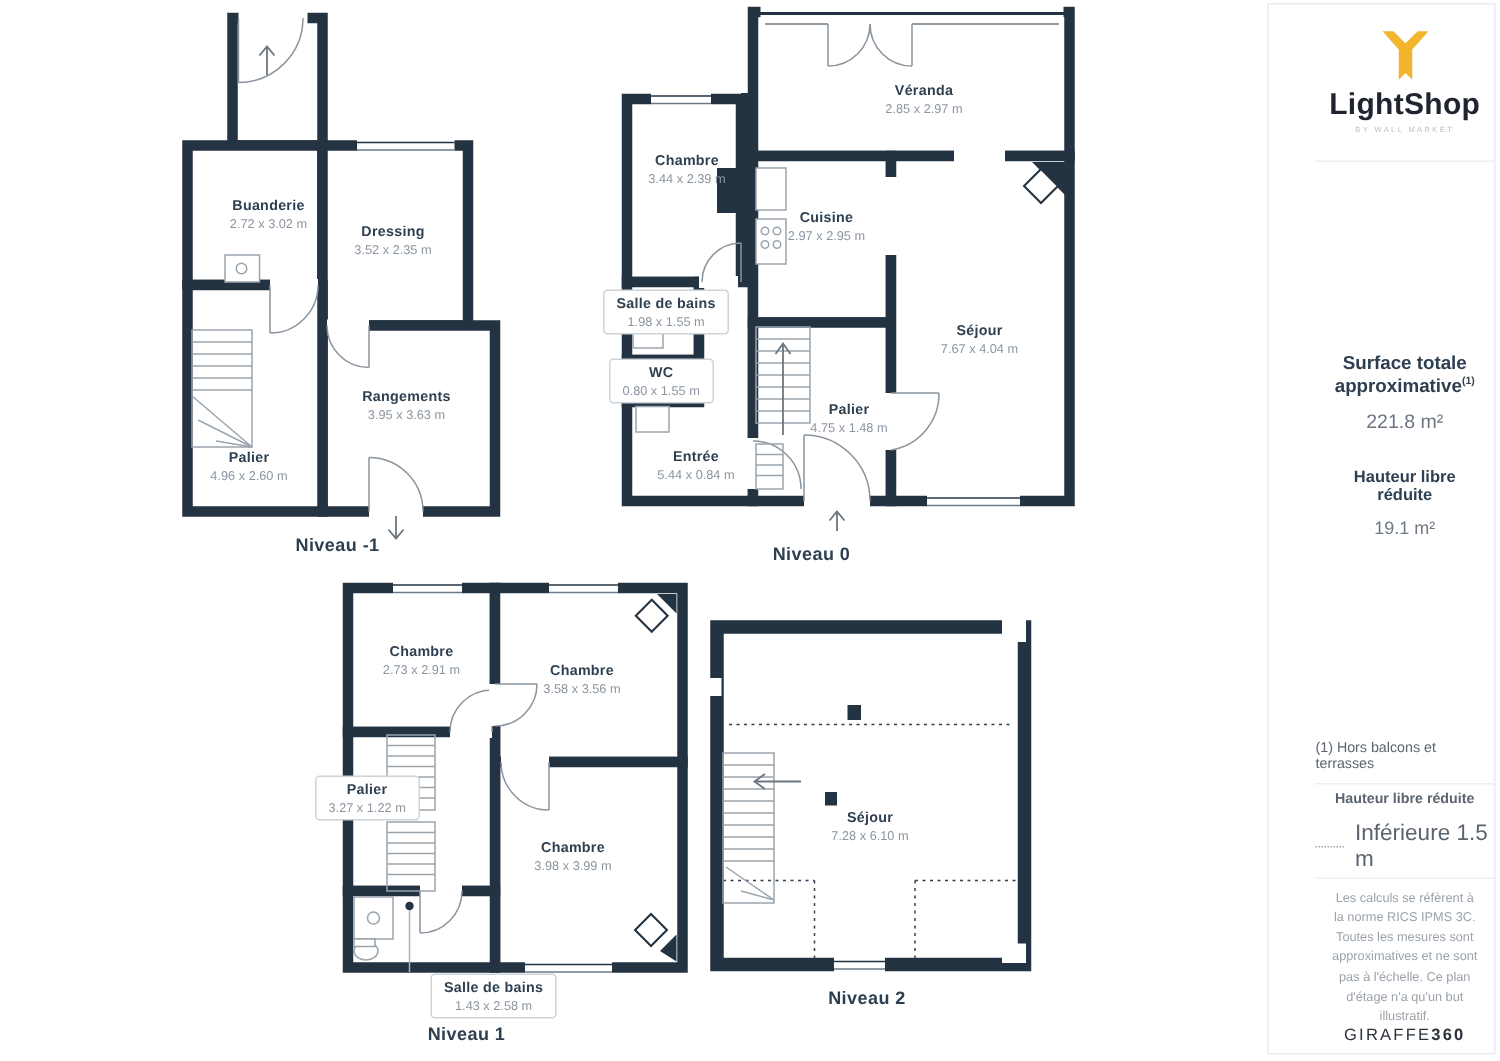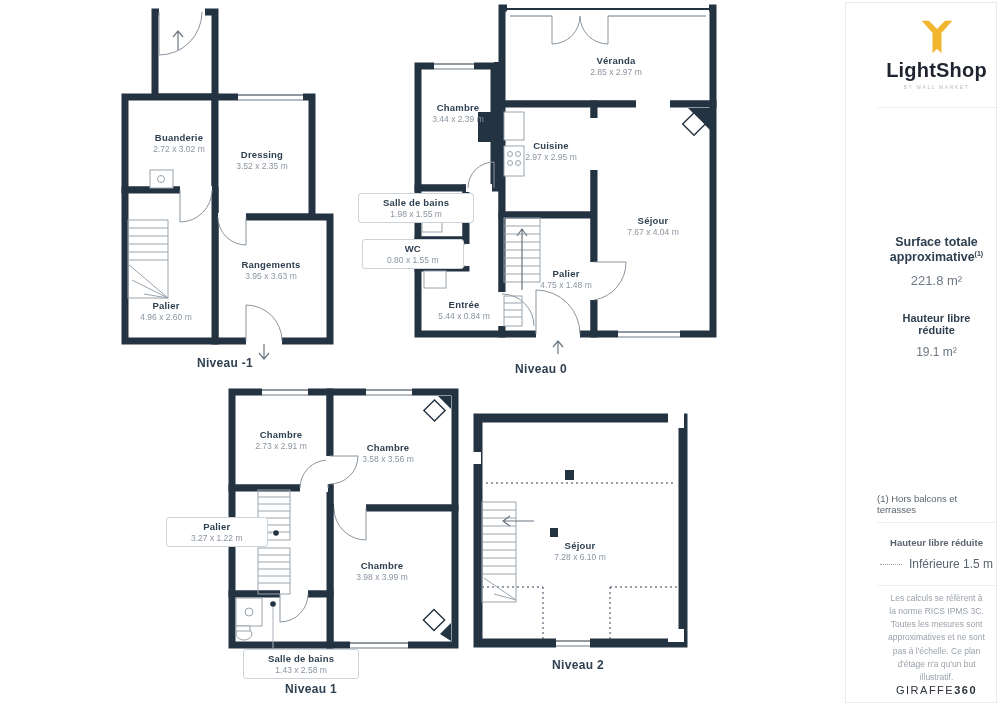--- a/index.html
+++ b/index.html
@@ -22,21 +22,21 @@
   .dotted{fill:none;stroke:#2e3f50;stroke-width:1;stroke-dasharray:2 3;}
   .leader{stroke:#aab2ba;stroke-width:1;}
   .dot{fill:#243342;}
   .arrow{fill:none;stroke:#6b7781;stroke-width:1.2;}
   .diamond{fill:#ffffff;stroke:#243342;stroke-width:1.4;}
   
   .room{position:absolute;transform:translate(-50%,-50%);text-align:center;white-space:nowrap;z-index:3;}
   .rname{font-size:9.5px;font-weight:bold;color:#2e3f50;letter-spacing:.2px;}
   .rdim{font-size:8.5px;color:#8b95a1;margin-top:1px;}
   .boxed{position:absolute;transform:none;text-align:center;white-space:nowrap;z-index:4;
-         border:1px solid #ccd3d9;border-radius:3px;background:#fff;padding:3px 24px;}
+         border:1px solid #ccd3d9;border-radius:3px;background:#fff;padding:3px 8px;margin-left:44px;}
   .caption{position:absolute;transform:translate(-50%,0);font-size:12px;font-weight:bold;
            color:#2e3f50;letter-spacing:.3px;z-index:3;white-space:nowrap;}
   
   .sidebar{position:absolute;left:845px;top:2px;width:152px;height:701px;background:#fff;
            border:1px solid #e7eaee;box-sizing:border-box;display:flex;flex-direction:column;z-index:5;padding-left:31px;}
   .logo-block{height:108px;border-bottom:1px solid #eceef1;display:flex;flex-direction:column;
               align-items:center;justify-content:center;}
   .brand-name{font-size:20px;font-weight:bold;color:#1f2430;letter-spacing:.2px;margin-top:4px;}
   .brand-tagline{font-size:5px;letter-spacing:1.6px;color:#b9bec5;margin-top:2px;}
   .info-block{height:394px;display:flex;flex-direction:column;align-items:center;justify-content:center;
@@ -44,21 +44,21 @@
   .surface-title{font-size:12.5px;font-weight:bold;color:#2e3f50;line-height:1.25;}
   .surface-title sup{font-size:7px;}
   .surface-value{font-size:13px;color:#6e7884;margin-top:7px;}
   .height-title{font-size:11px;font-weight:bold;color:#2e3f50;margin-top:24px;}
   .height-value{font-size:12px;color:#6e7884;margin-top:9px;}
   .footnote-block{height:38px;border-bottom:1px solid #eceef1;display:flex;align-items:center;
                   justify-content:center;font-size:9.5px;color:#5b646e;}
   .legend-block{height:64px;border-bottom:1px solid #eceef1;display:flex;flex-direction:column;
                 align-items:center;justify-content:center;}
   .legend-title{font-size:9.5px;color:#5b646e;font-weight:600;}
-  .legend-row{display:flex;align-items:center;margin-top:9px;font-size:12px;color:#5b646e;}
+  .legend-row{display:flex;align-items:center;margin-top:9px;font-size:15px;color:#5b646e;}
   .legend-dash{display:inline-block;width:22px;border-top:1px dotted #9aa3ac;margin-right:7px;}
   .legal-block{flex:1;display:flex;flex-direction:column;align-items:center;
                text-align:center;padding:6px 11px;box-sizing:border-box;}
   .legal-text{font-size:8.5px;color:#9aa2ab;line-height:1.55;}
   .brand-footer{font-size:11px;letter-spacing:1.5px;color:#2b313b;}
   .g-name{font-weight:400;}
   .g-suffix{font-weight:700;}
 </style>
 </head>
 <body>

